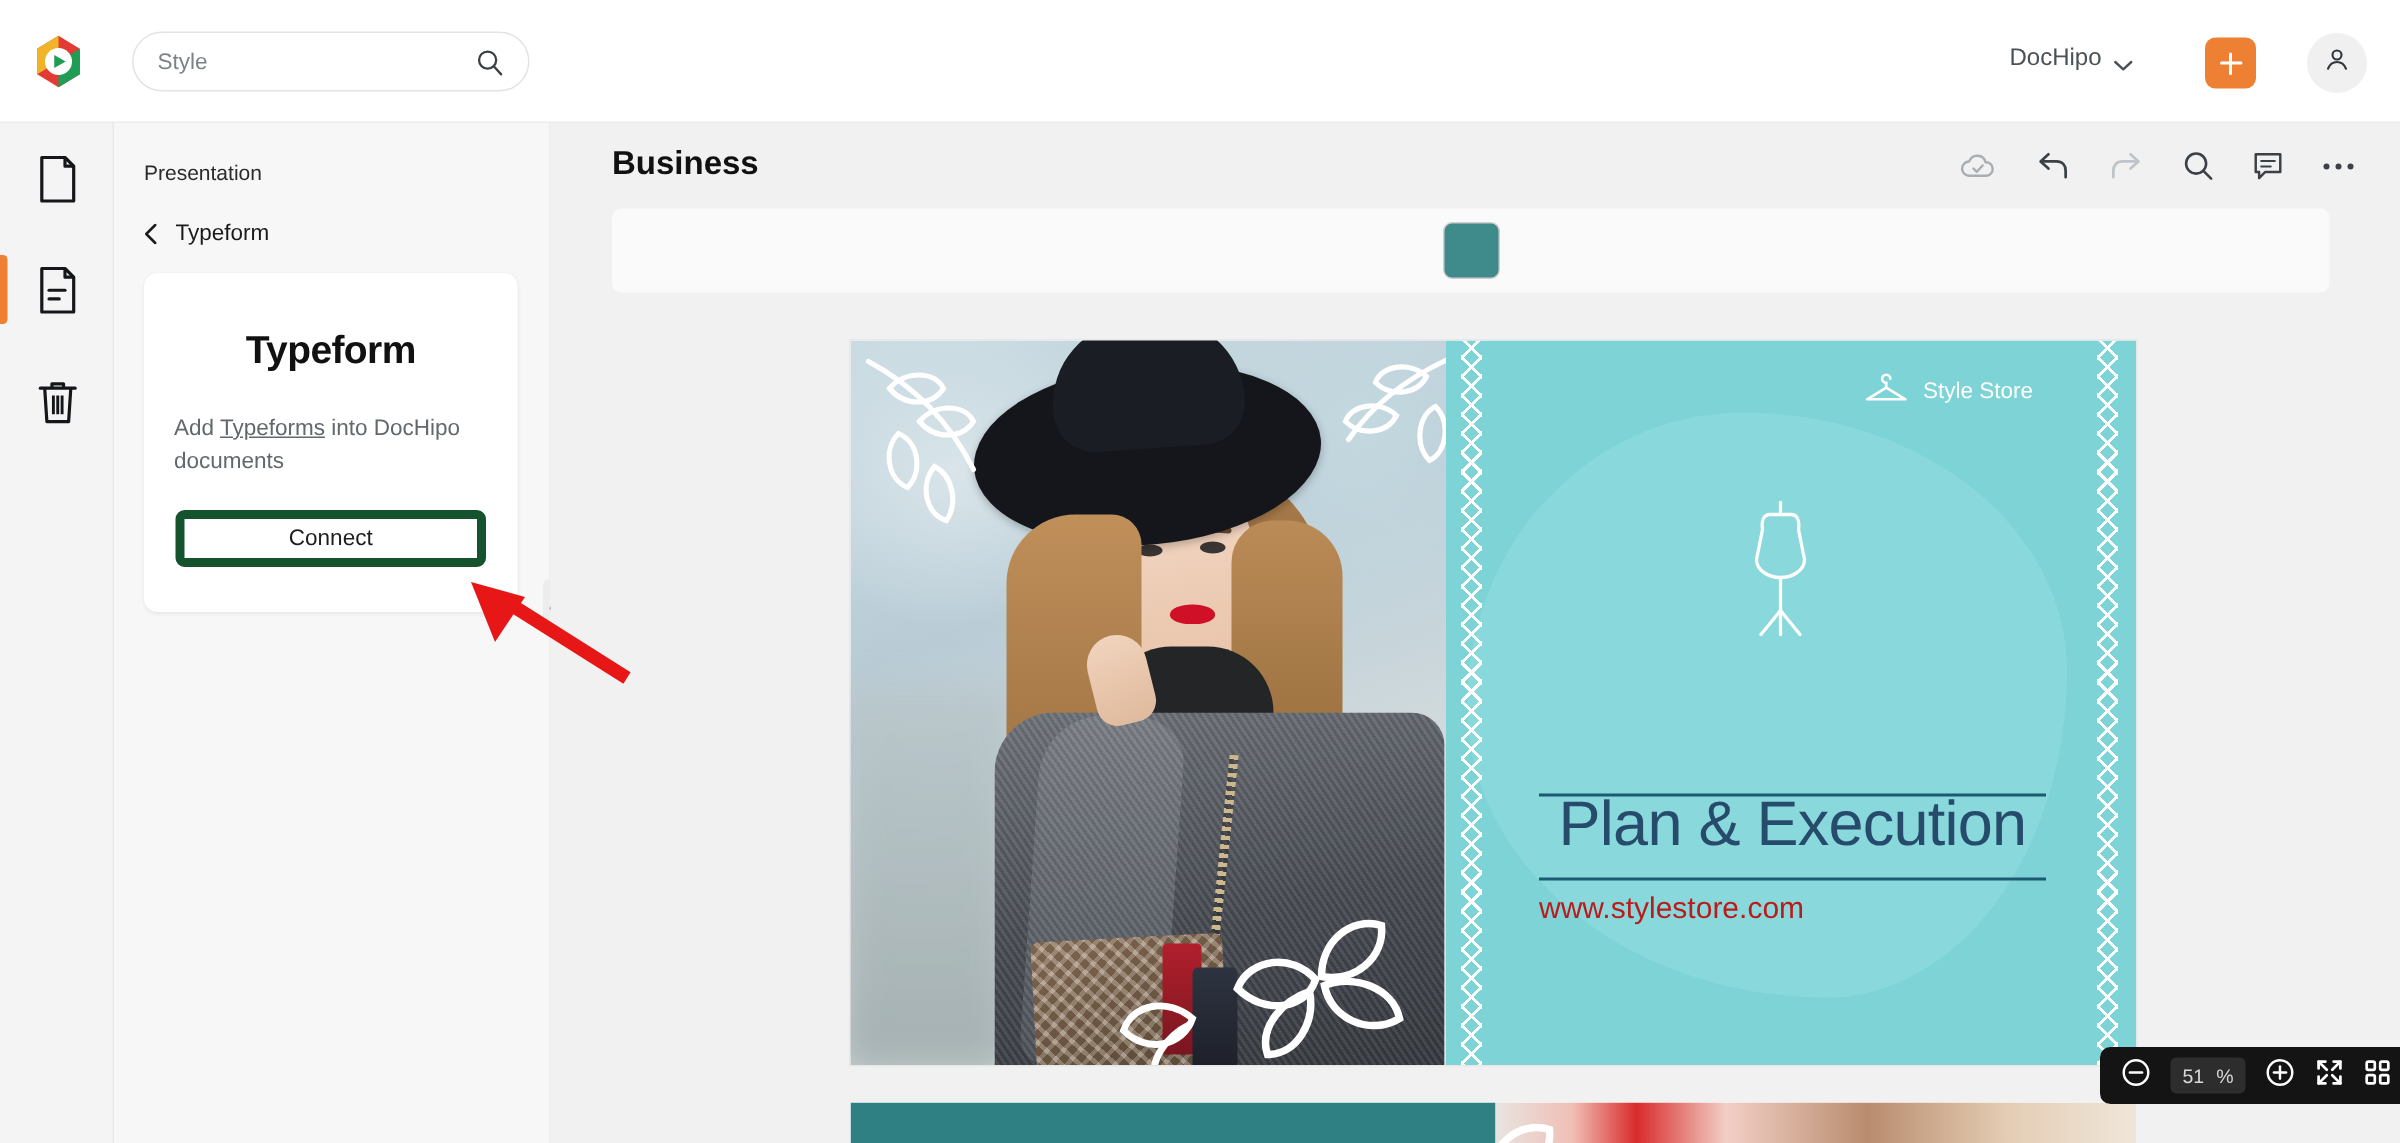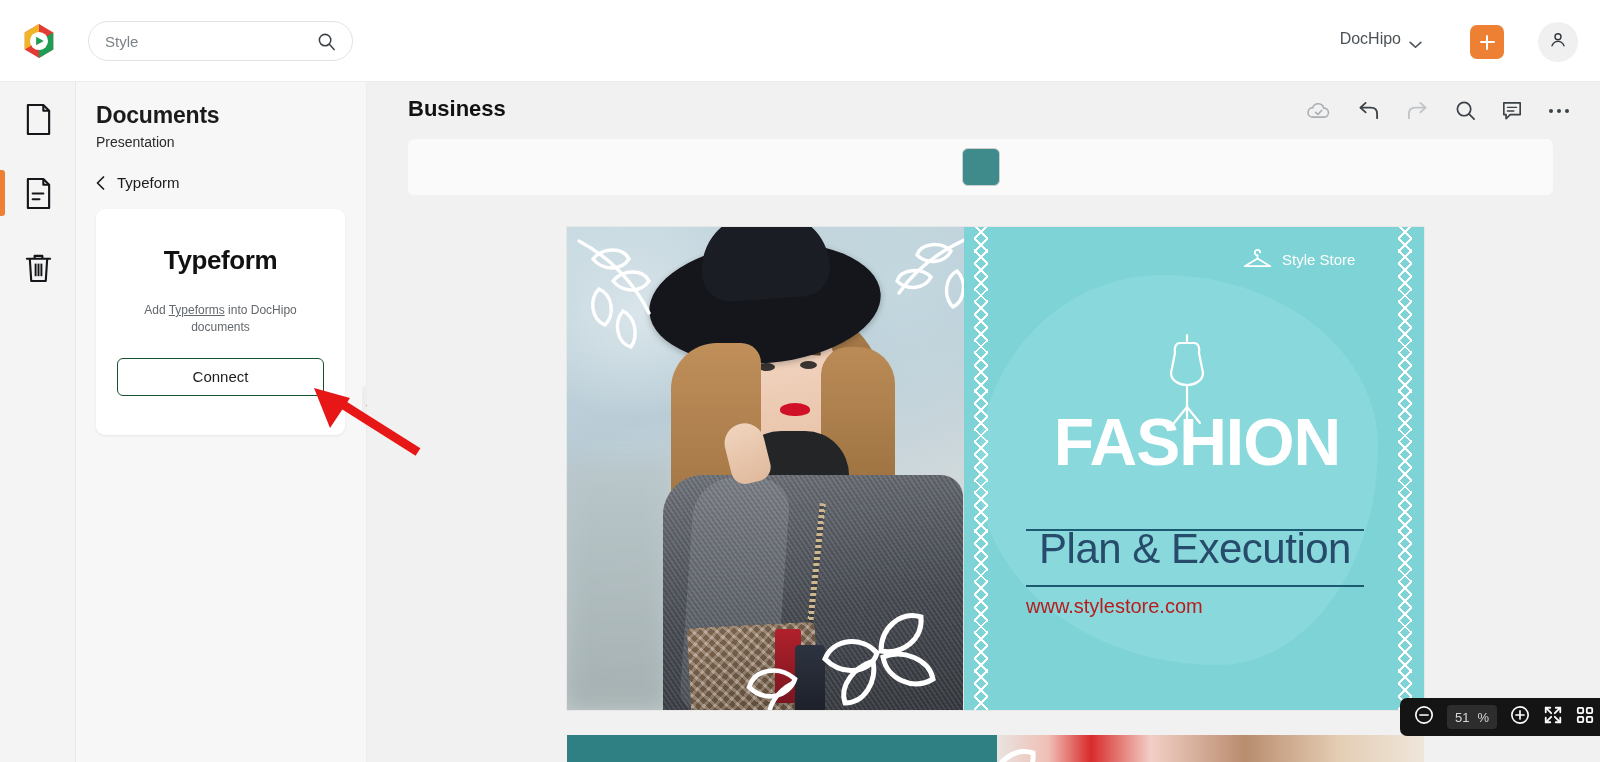--- a/index.html
+++ b/index.html
@@ -71,27 +71,27 @@
   .backrow .lbl { font-size: 15px; color: #1b1b1b; font-weight: 500; }
   .chev-lt { width: 9px; height: 14px; }
   .card {
     margin-top: 18px; width: 249px; height: 226px; background: #fff;
     border-radius: 9px; box-shadow: 0 1px 3px rgba(0,0,0,.07);
     display: flex; flex-direction: column; align-items: center;
     padding: 36px 20px 0;
   }
   .card-title { font-size: 26px; font-weight: bold; color: #111; letter-spacing: -0.4px; }
   .card-desc {
-    margin-top: 26px; font-size: 12px; color: #63686c;
-    text-align: center; line-height: 1.45;
+    margin-top: 26px; font-size: 15px; color: #63686c;
+    line-height: 1.45;
   }
   .card-desc u { text-decoration: underline; }
   .connect-btn {
     margin-top: 21px; width: 207px; height: 38px;
-    border: 1px solid #14532d; border-radius: 6px; background: #fff;
+    border: 6px solid #14532d; border-radius: 6px; background: #fff;
     font-size: 15px; color: #1d1d1d; font-family: inherit; cursor: pointer;
   }
 
   
   .collapse-handle {
     position: absolute; left: 362px; top: 386px; width: 13px; height: 38px;
     background: #ededed; border-radius: 4px 0 0 4px;
     display: flex; align-items: center; justify-content: center;
   }
 
@@ -371,21 +371,20 @@
         <path d="M11 8 V5 H19 V8" fill="none" stroke="#14161a" stroke-width="2.2" stroke-linejoin="round"></path>
         <path d="M6 8 L7.5 31 H22.5 L24 8" fill="none" stroke="#14161a" stroke-width="2.2" stroke-linejoin="round"></path>
         <line x1="12" y1="13" x2="12" y2="26" stroke="#14161a" stroke-width="2"></line>
         <line x1="15" y1="13" x2="15" y2="26" stroke="#14161a" stroke-width="2"></line>
         <line x1="18" y1="13" x2="18" y2="26" stroke="#14161a" stroke-width="2"></line>
       </svg>
     </div>
   </div>
 
   <div class="panel">
-    <div class="panel-title">Documents</div>
     <div class="panel-sub">Presentation</div>
 
     <div class="backrow">
       <span class="chev-lt">
         <svg viewBox="0 0 9 14" width="9" height="14">
           <polyline points="7.5,1 1.5,7 7.5,13" fill="none" stroke="#1b1b1b" stroke-width="1.7" stroke-linecap="round" stroke-linejoin="round"></polyline>
         </svg>
       </span>
       <span class="lbl">Typeform</span>
     </div>
@@ -539,21 +538,20 @@
               <path d="M29 4 V10"></path>
               <path d="M22 12 C18 12 16 16 17 22 L13 42 C13 50 22 54 29 54 C36 54 45 50 45 42 L41 22 C42 16 40 12 36 12 Z"></path>
               <path d="M29 54 V76"></path>
               <path d="M29 76 L16 92"></path>
               <path d="M29 76 L42 92"></path>
               <path d="M29 76 V92"></path>
             </g>
           </svg>
         </span>
 
-        <div class="fashion-word">FASHION</div>
         <div class="rule top"></div>
         <div class="plan-word">Plan &amp; Execution</div>
         <div class="rule bot"></div>
         <div class="url-word">www.stylestore.com</div>
       </div>
     </div>
 
     <div class="slide-next">
       <div class="next-teal"></div>
       <div class="next-warm"></div>

